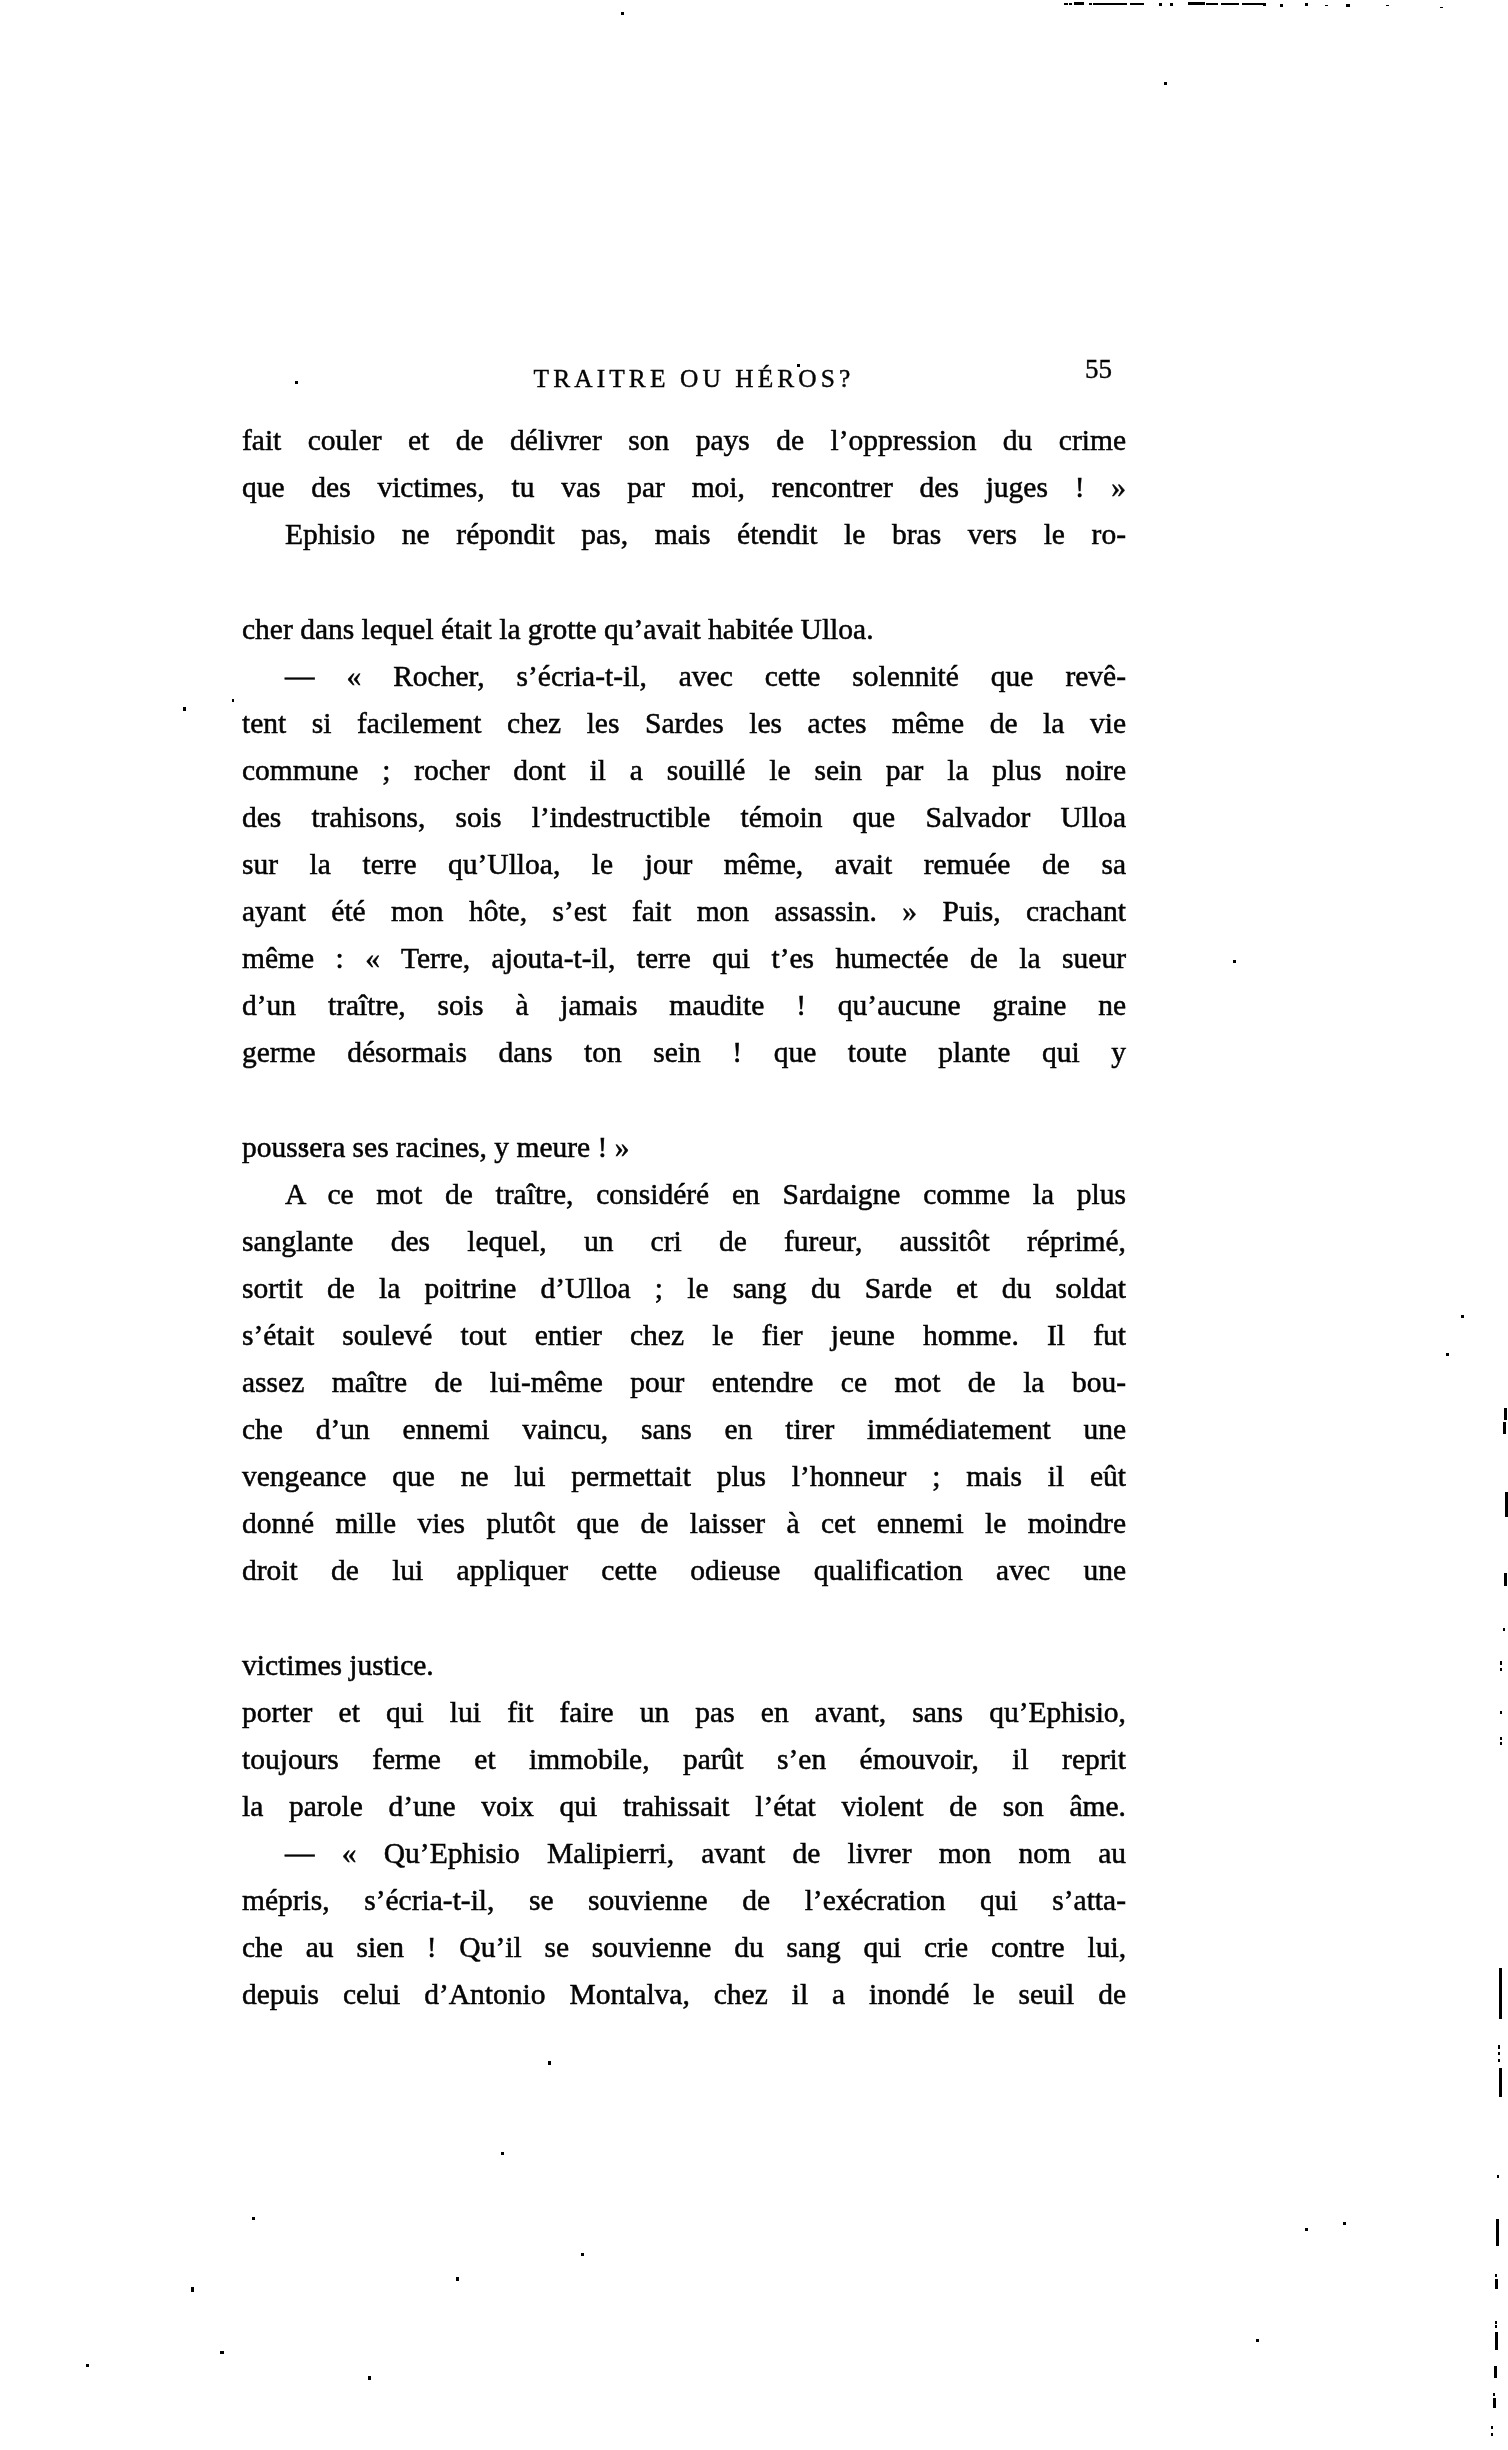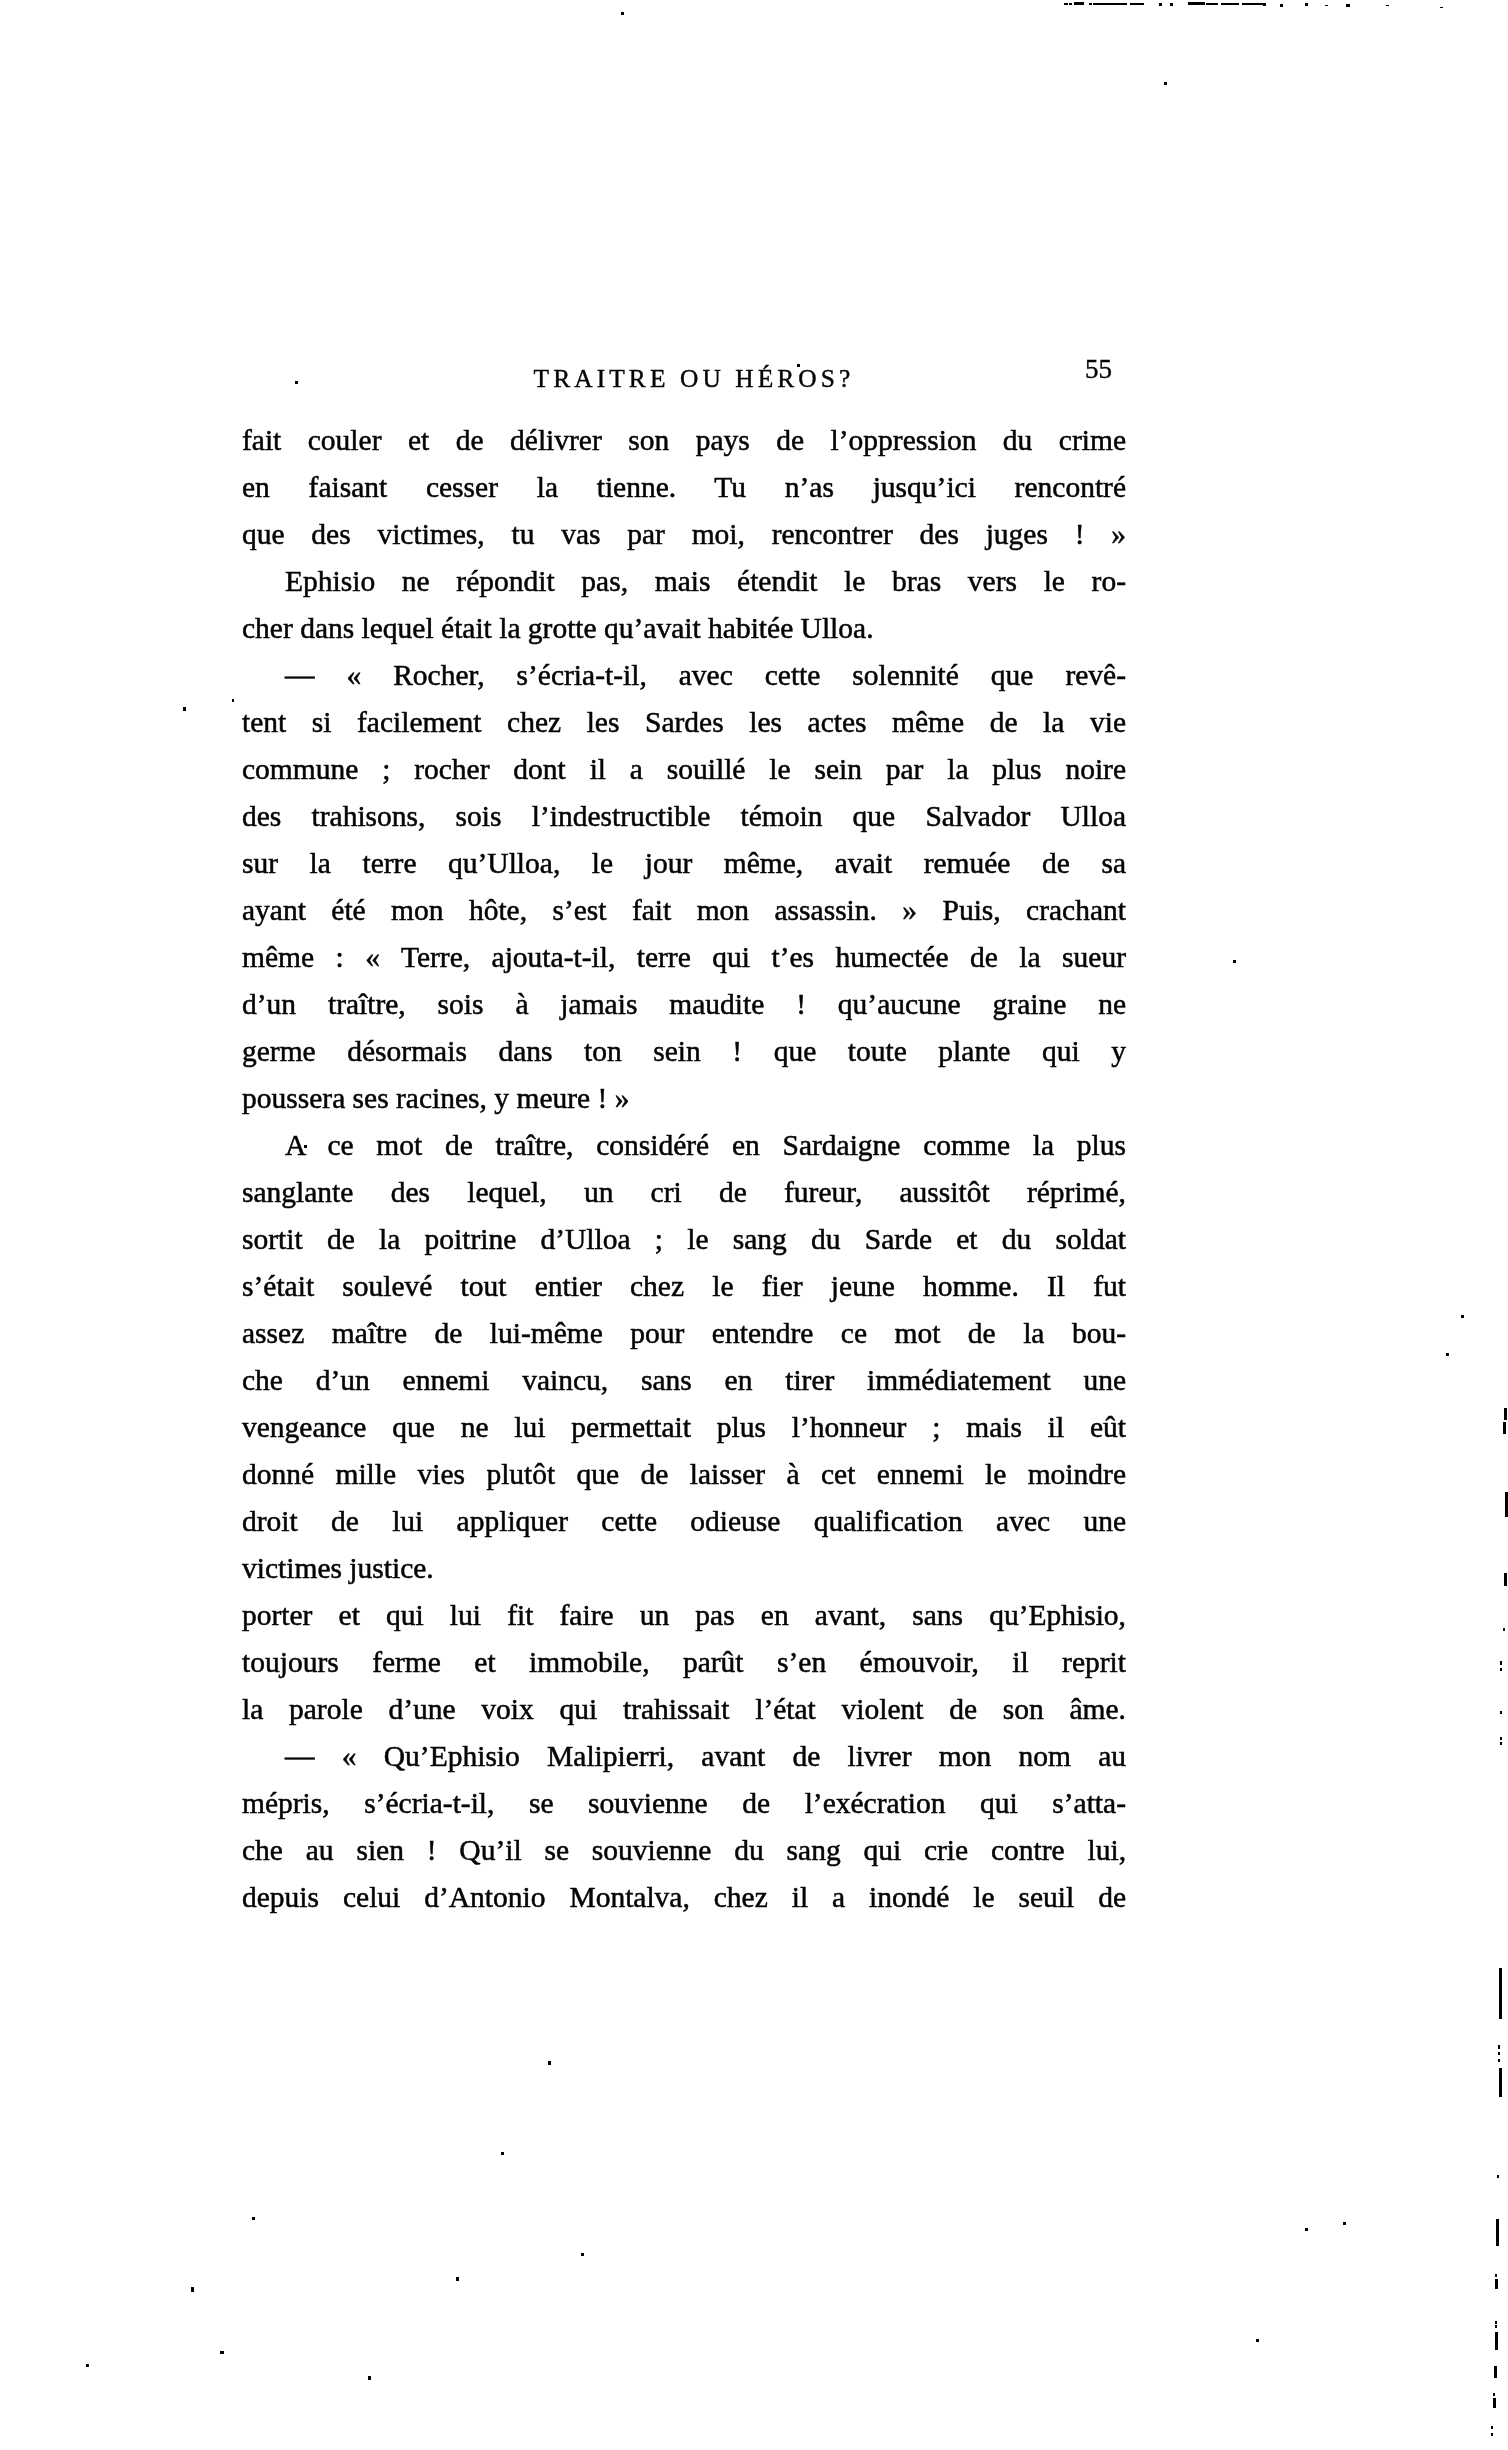--- a/index.html
+++ b/index.html
@@ -35,20 +35,21 @@
     -webkit-text-stroke:0.5px #000;
   }
   .line{
     text-align:justify;
     text-align-last:justify;
     white-space:normal;
   }
   .line.end{
     text-align:left;
     text-align-last:left;
+    margin-top:48px;
   }
   .line.in{
     text-indent:43px;
   }
   .artifact{
     position:absolute;
     background:#000;
   }
 </style>
 </head>
@@ -56,21 +57,20 @@
 
 <div class="page">
 
   <div>
     <div class="running-title">TRAITRE OU HÉROS?</div>
     <div class="page-number">55</div>
   </div>
 
   <div class="text-block">
     <div class="line j">fait couler et de délivrer son pays de l’oppression du crime</div>
-    <div class="line j">en faisant cesser la tienne. Tu n’as jusqu’ici rencontré</div>
     <div class="line j">que des victimes, tu vas par moi, rencontrer des juges ! »</div>
     <div class="line j in">Ephisio ne répondit pas, mais étendit le bras vers le ro-</div>
     <div class="line end">cher dans lequel était la grotte qu’avait habitée Ulloa.</div>
     <div class="line j in">— « Rocher, s’écria-t-il, avec cette solennité que revê-</div>
     <div class="line j">tent si facilement chez les Sardes les actes même de la vie</div>
     <div class="line j">commune ; rocher dont il a souillé le sein par la plus noire</div>
     <div class="line j">des trahisons, sois l’indestructible témoin que Salvador Ulloa</div>
     <div class="line j">sur la terre qu’Ulloa, le jour même, avait remuée de sa</div>
     <div class="line j">ayant été mon hôte, s’est fait mon assassin. » Puis, crachant</div>
     <div class="line j">même : « Terre, ajouta-t-il, terre qui t’es humectée de la sueur</div>

